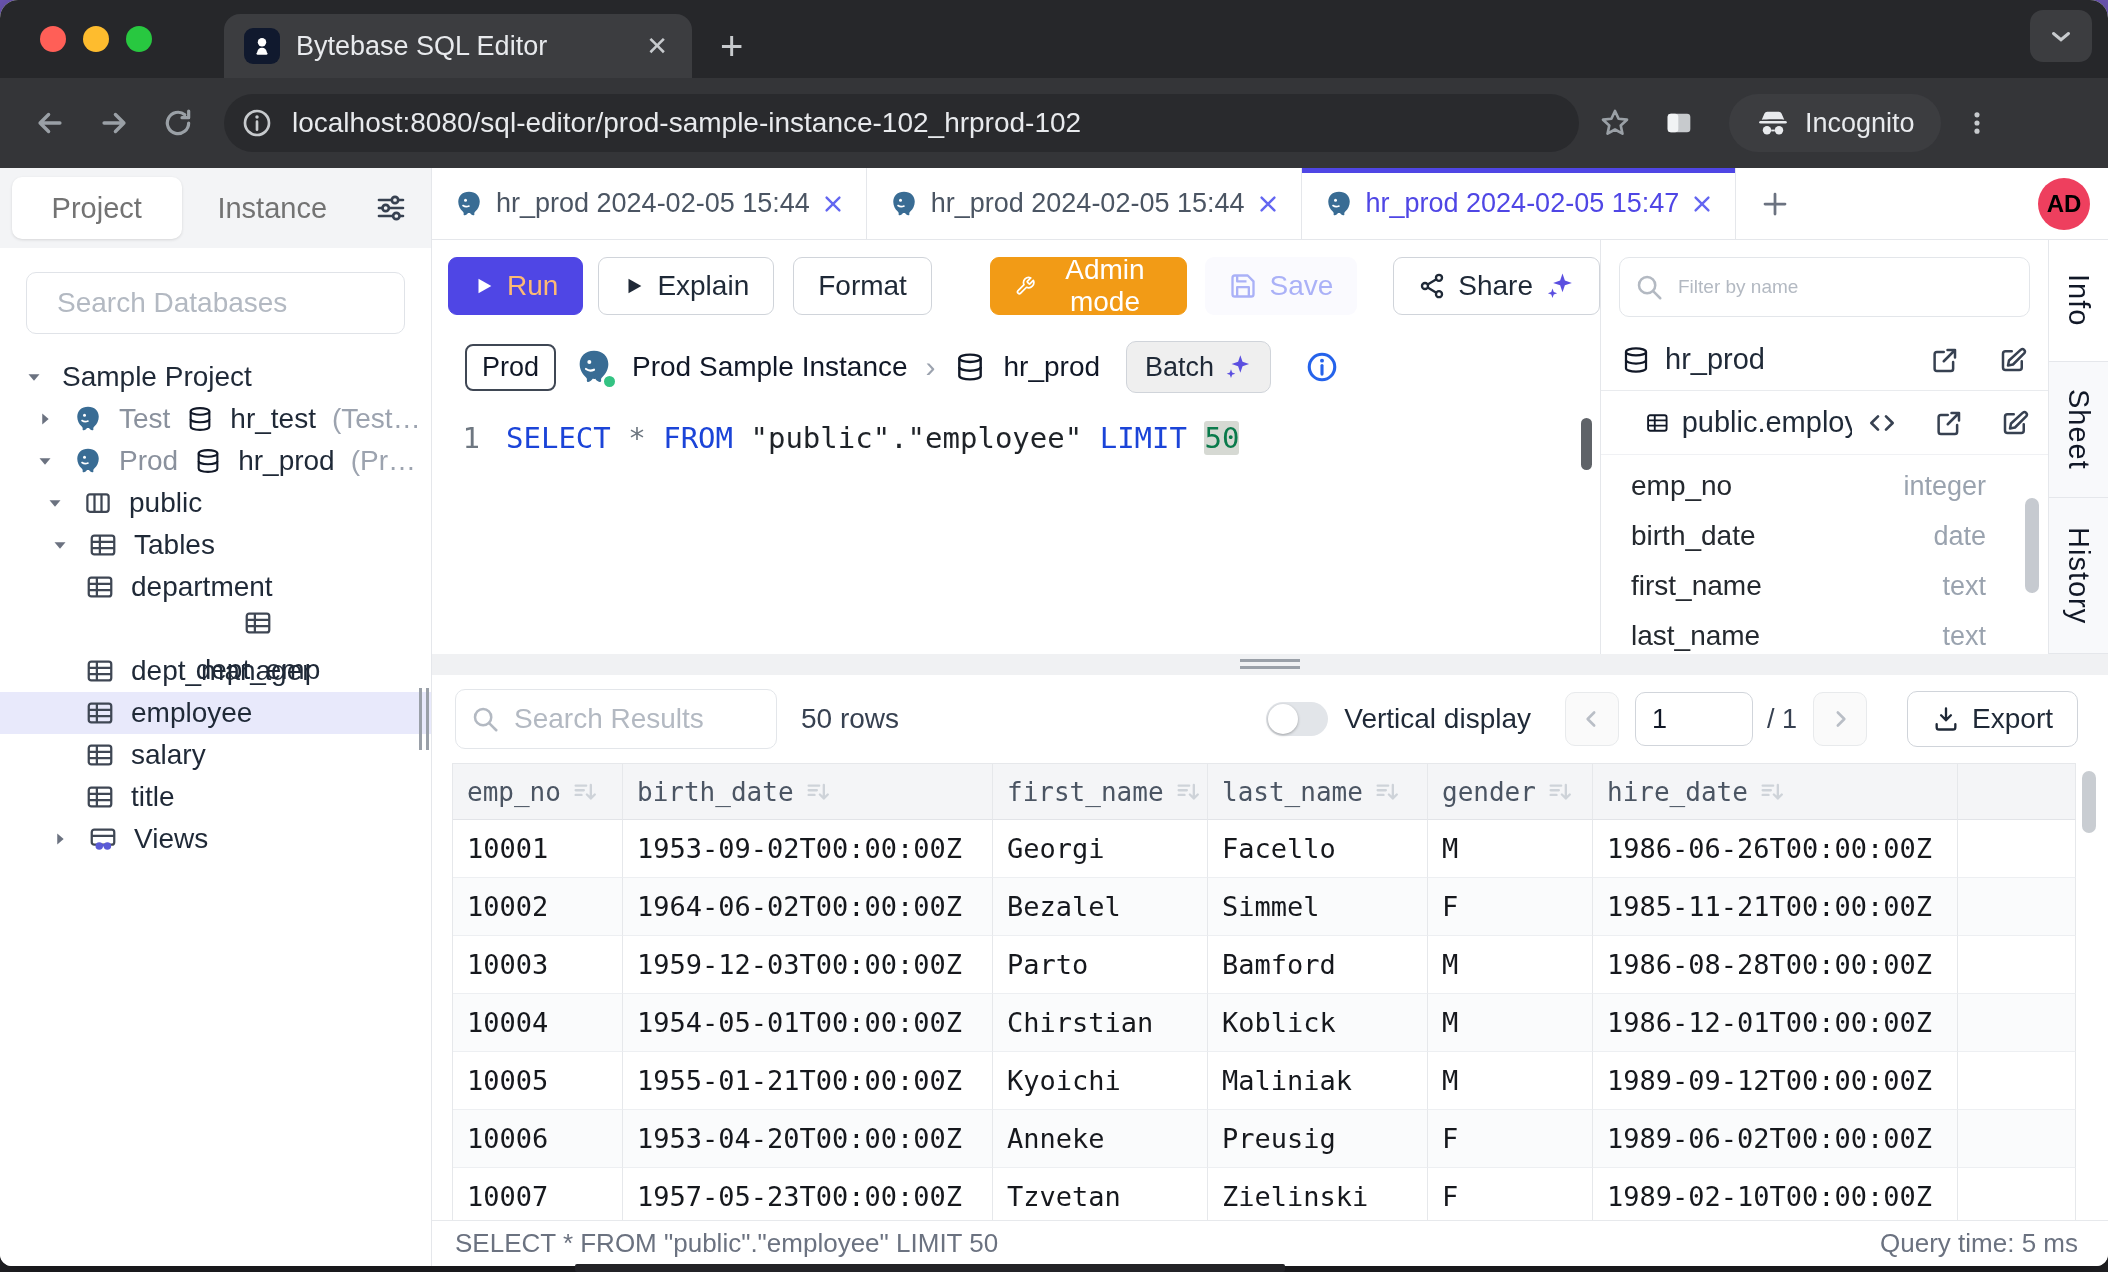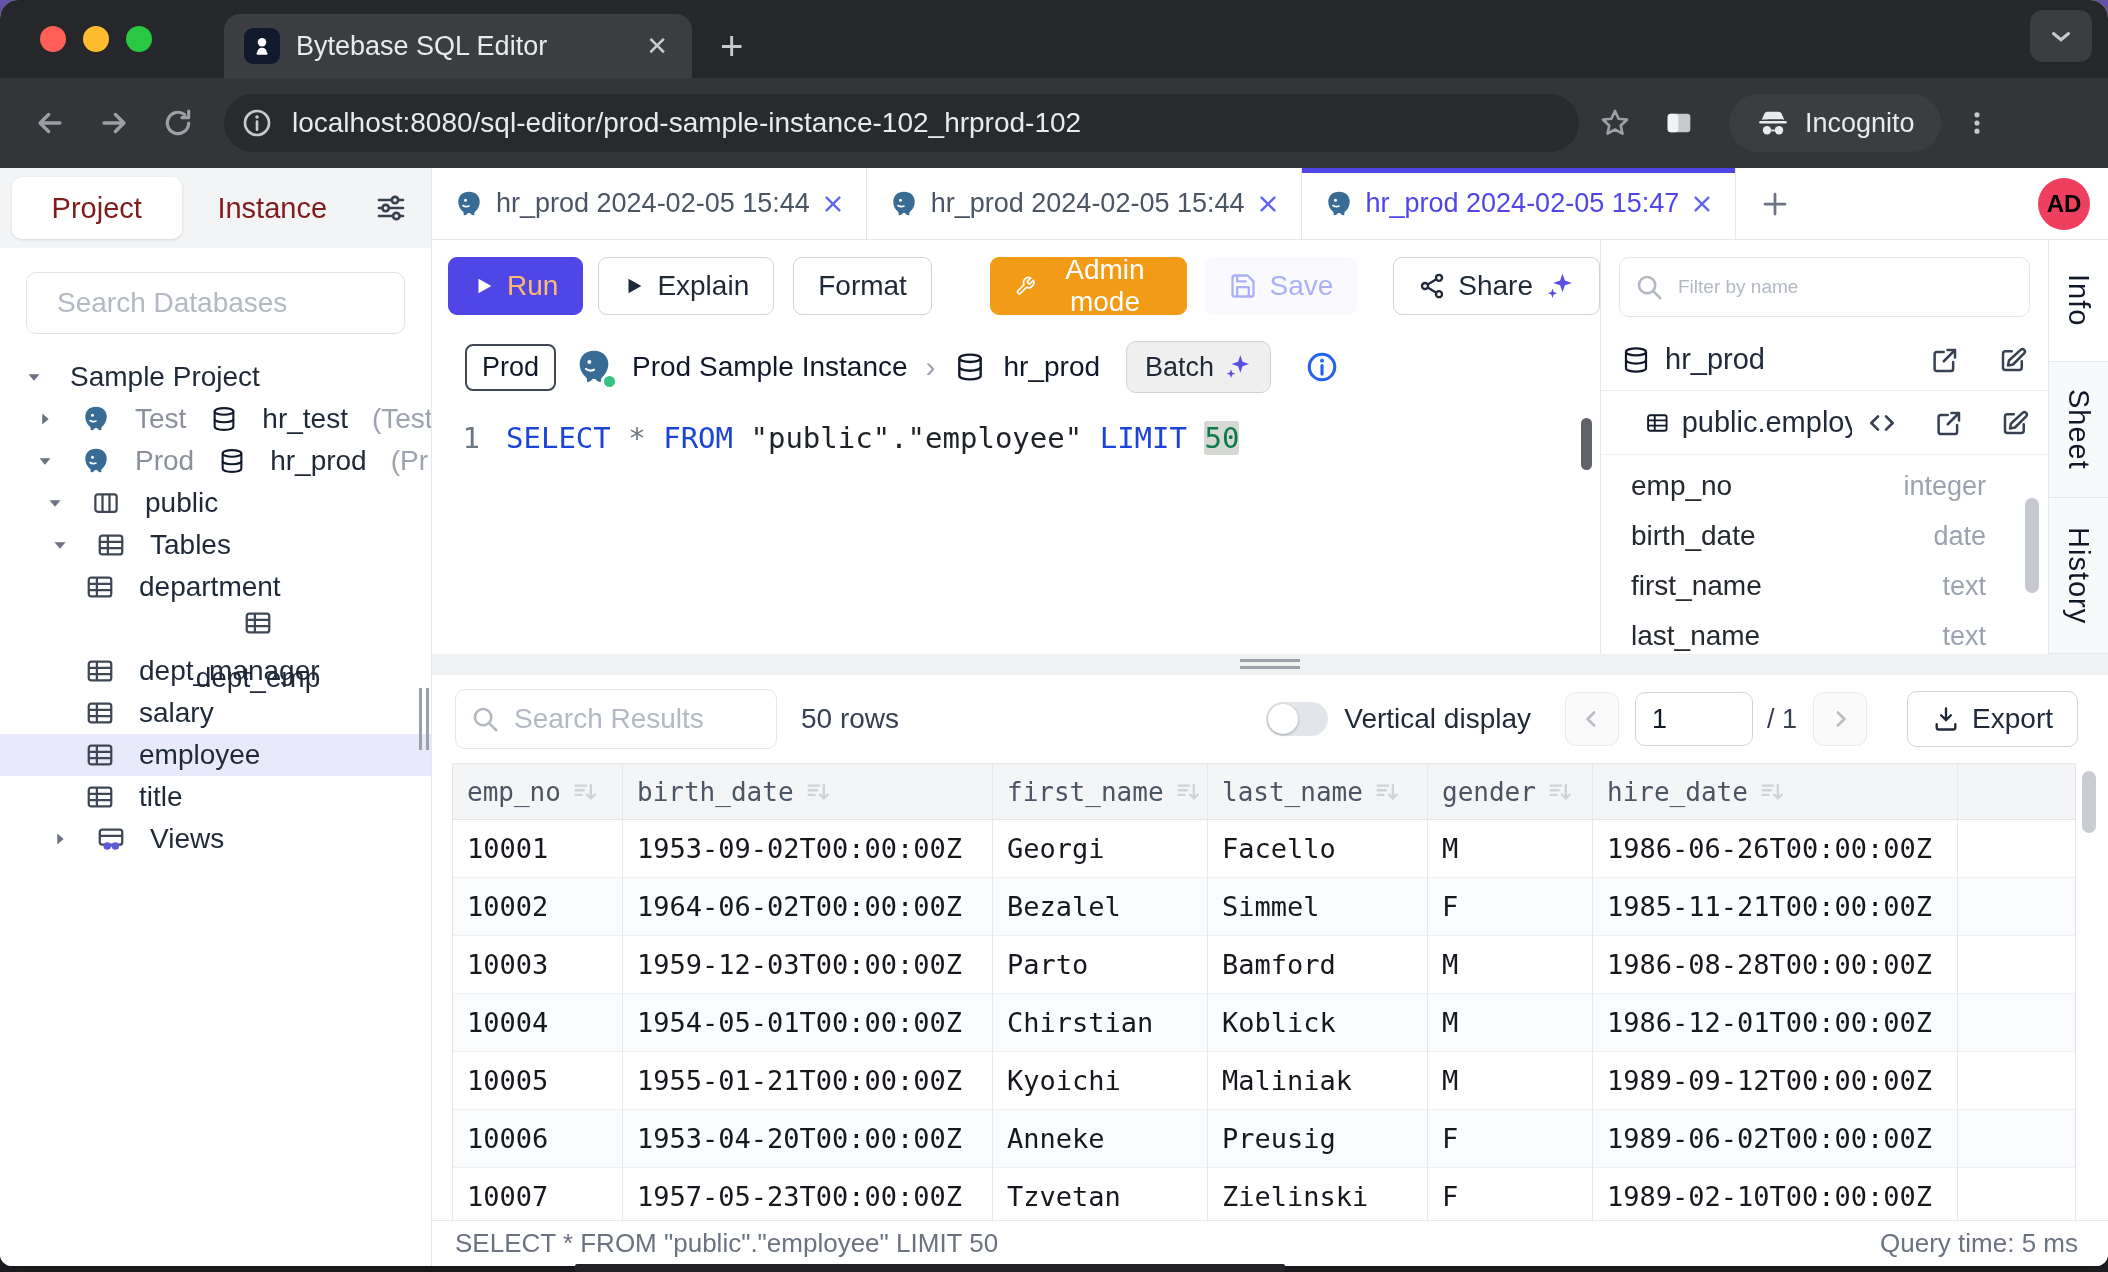--- a/index.html
+++ b/index.html
@@ -27,29 +27,29 @@
     display:flex;align-items:center;padding:0 10px;gap:12px;}
   .info-circ{width:46px;height:46px;border-radius:50%;display:flex;align-items:center;justify-content:center;color:#c7cacd;}
   .url-text{color:#e8eaed;font-size:28px;white-space:nowrap;overflow:hidden;}
   .incog{margin-left:14px;height:58px;border-radius:29px;background:#3c3d40;display:flex;align-items:center;
     gap:14px;padding:0 26px;color:#e8eaed;font-size:27px;}
   
   .app{flex:1;display:flex;min-height:0;background:#fff;}
   .sidebar{width:432px;flex:none;border-right:1.5px solid #e5e7eb;position:relative;display:flex;flex-direction:column;}
   .sb-header{height:80px;background:#f3f4f6;display:flex;align-items:center;padding:8px 12px;gap:6px;flex:none;}
   .sb-tab{flex:1;height:62px;display:flex;align-items:center;justify-content:center;border-radius:10px;
-    font-size:29px;color:#7f1d1d;}
+    font-size:29px;color:#737373;}
   .sb-tab.active{background:#fff;box-shadow:0 1px 3px rgba(0,0,0,.12);font-weight:500;}
   .sb-filter-ic{width:56px;display:flex;justify-content:center;color:#374151;}
   .sb-search{margin:24px 26px 10px 26px;height:62px;border:1.5px solid #e0e3e8;border-radius:10px;
     display:flex;align-items:center;padding:0 16px;gap:12px;color:#9ca3af;}
   .sb-search input{border:0;outline:0;flex:1;font-size:28px;color:#374151;font-family:inherit;background:transparent;}
   .sb-search input::placeholder{color:#b3b9c2;}
   .tree{flex:1;padding-top:12px;overflow:hidden;}
-  .tree-row{height:42px;display:flex;align-items:center;gap:24px;font-size:28px;color:#1f2937;white-space:nowrap;}
+  .tree-row{height:42px;display:flex;align-items:center;gap:16px;font-size:28px;color:#1f2937;white-space:nowrap;}
   .tree-row.selected{background:#e8e9fb;}
   .chev{width:24px;flex:none;display:flex;justify-content:center;color:#6b7280;}
   .t-env{color:#8a919d;} .t-note{color:#9ca3af;overflow:hidden;}
   .tico{flex:none;display:flex;}
   .sb-resize{position:absolute;right:2px;top:520px;width:10px;height:62px;display:flex;gap:4px;}
   .sb-resize i{width:3px;height:100%;background:#9aa0a8;display:block;}
   .main{flex:1;display:flex;flex-direction:column;min-width:0;}
   
   .ws-tabs{height:72px;border-bottom:1.5px solid #e5e7eb;display:flex;align-items:stretch;flex:none;}
   .ws-tab{display:flex;align-items:center;gap:12px;padding:0 22px;border-right:1.5px solid #e5e7eb;
@@ -363,37 +363,37 @@
           </div>
           <div class="tree-row" style="padding-left: 85px;">
             <span class="tico">
               <svg width="30" height="30" viewBox="0 0 24 24" fill="none" stroke="#3f4754" stroke-width="1.8">
                 <rect x="3" y="4.5" width="18" height="15" rx="2"></rect>
                 <path d="M3 9.5h18M3 14.5h18M9.5 4.5v15"></path>
               </svg>
             </span>
             <span>dept_manager</span>
           </div>
-          <div class="tree-row" style="padding-left: 85px;">
+          <div class="tree-row selected" style="padding-left: 85px;">
             <span class="tico">
               <svg width="30" height="30" viewBox="0 0 24 24" fill="none" stroke="#3f4754" stroke-width="1.8">
                 <rect x="3" y="4.5" width="18" height="15" rx="2"></rect>
                 <path d="M3 9.5h18M3 14.5h18M9.5 4.5v15"></path>
               </svg>
             </span>
-            <span>salary</span>
-          </div>
-          <div class="tree-row selected" style="padding-left: 85px;">
+            <span>employee</span>
+          </div>
+          <div class="tree-row" style="padding-left: 85px;">
             <span class="tico">
               <svg width="30" height="30" viewBox="0 0 24 24" fill="none" stroke="#3f4754" stroke-width="1.8">
                 <rect x="3" y="4.5" width="18" height="15" rx="2"></rect>
                 <path d="M3 9.5h18M3 14.5h18M9.5 4.5v15"></path>
               </svg>
             </span>
-            <span>employee</span>
+            <span>salary</span>
           </div>
           <div class="tree-row" style="padding-left: 85px;">
             <span class="tico">
               <svg width="30" height="30" viewBox="0 0 24 24" fill="none" stroke="#3f4754" stroke-width="1.8">
                 <rect x="3" y="4.5" width="18" height="15" rx="2"></rect>
                 <path d="M3 9.5h18M3 14.5h18M9.5 4.5v15"></path>
               </svg>
             </span>
             <span>title</span>
           </div>

